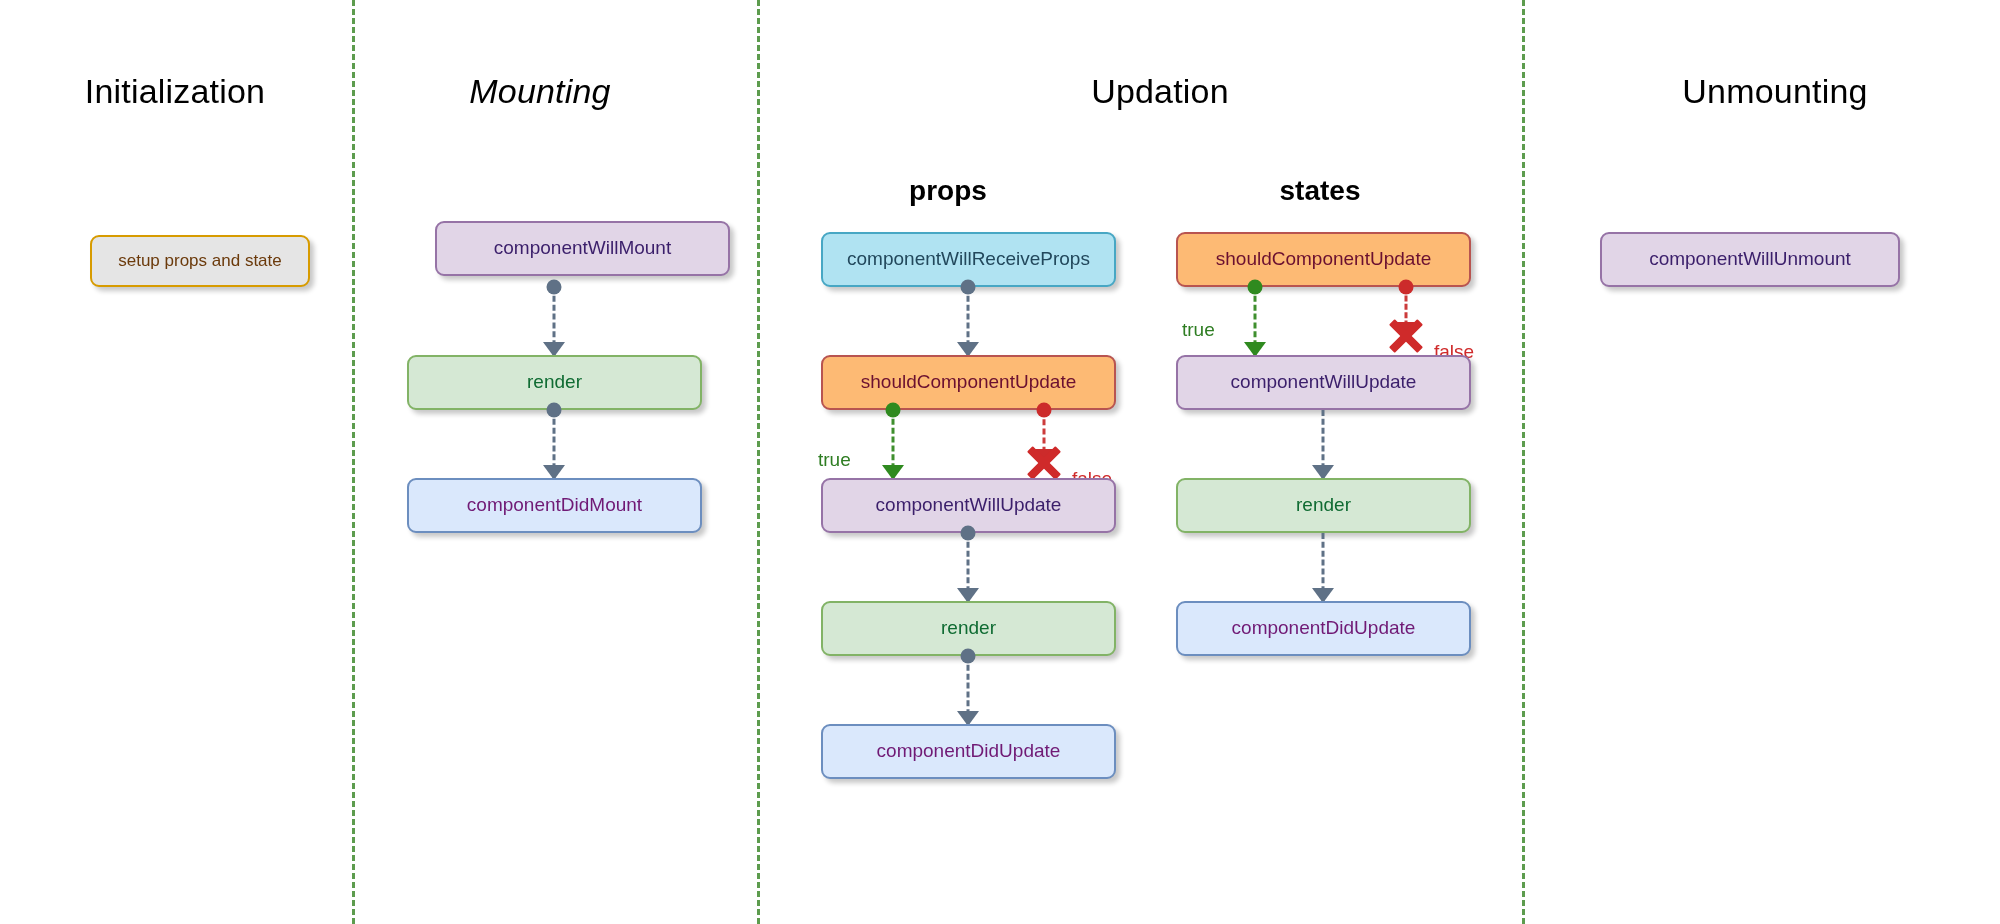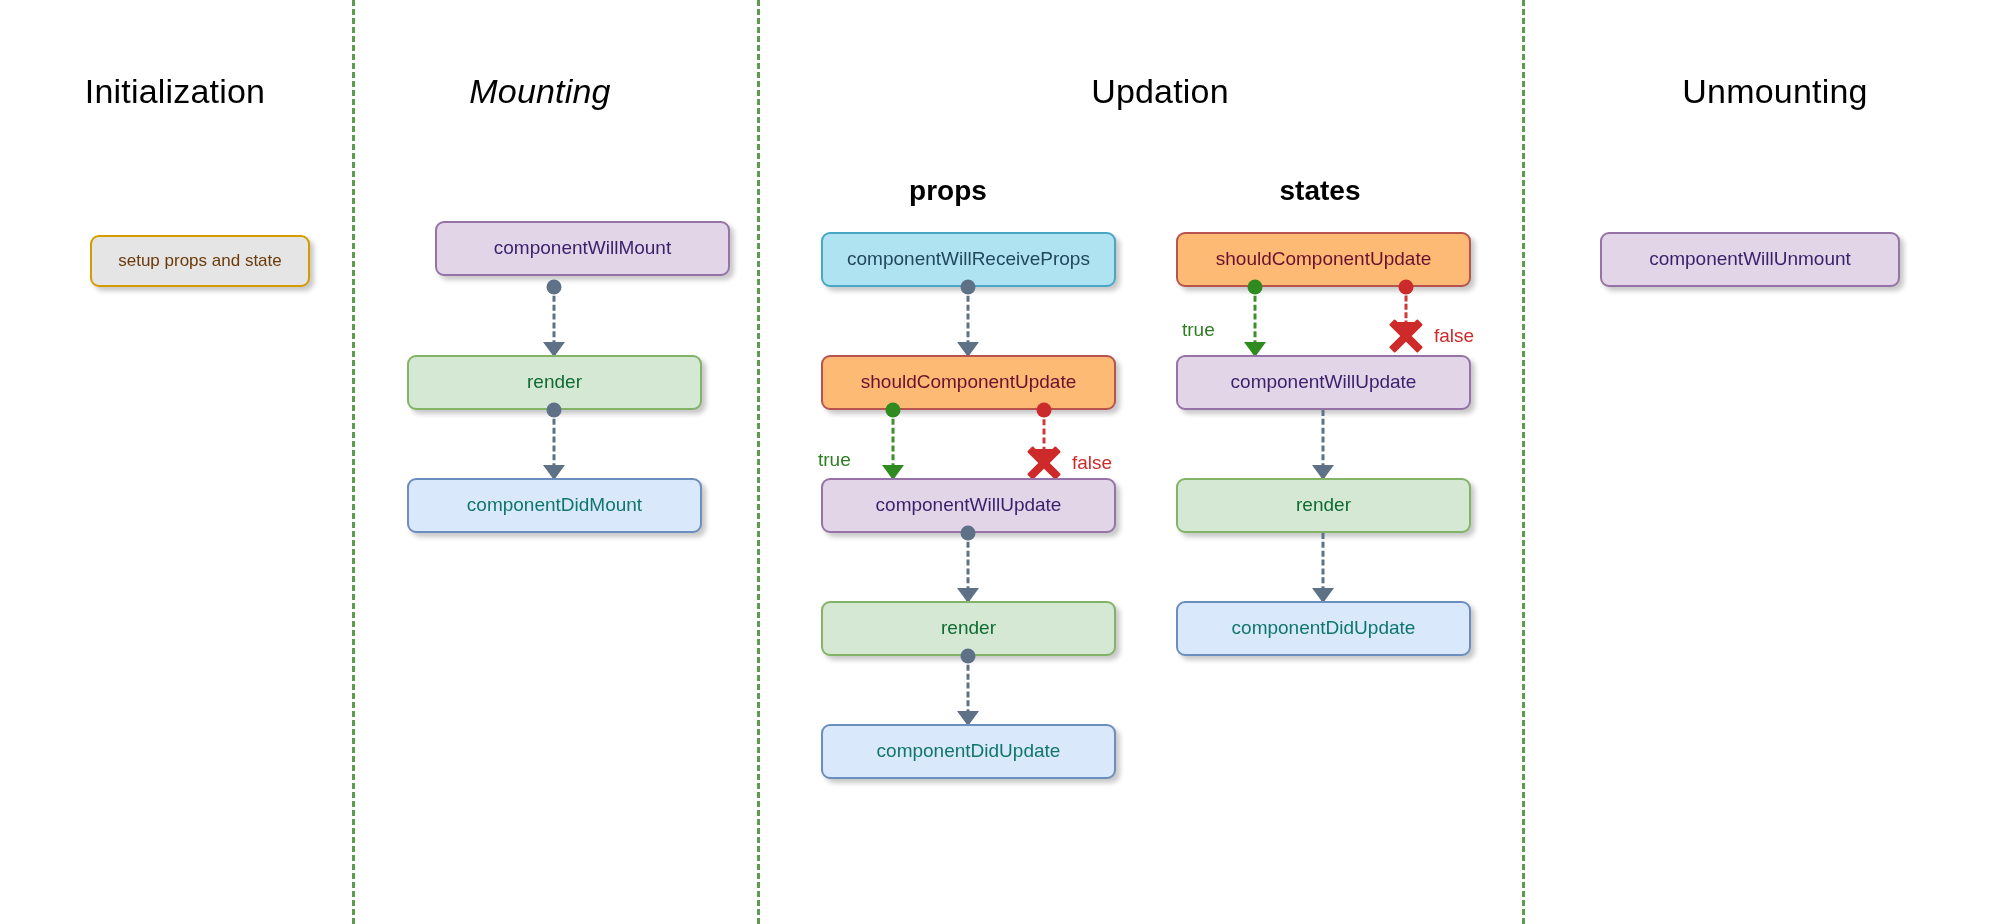--- a/index.html
+++ b/index.html
@@ -45,21 +45,21 @@
     border-radius:9px;
     border-width:2px;border-style:solid;
     font-size:19px;
     text-align:center;
     box-shadow:4px 4px 5px rgba(0,0,0,.22);
     line-height:1.1;
     padding:0 6px;
   }
   .node.purple{background:#e1d5e7;border-color:#9673a6;color:#3b1f6b;}
   .node.green {background:#d5e8d4;border-color:#82b366;color:#0f6b32;}
-  .node.blue  {background:#dae8fc;border-color:#6c8ebf;color:#0f766e;}
+  .node.blue  {background:#dae8fc;border-color:#6c8ebf;color:#701a75;}
   .node.red   {background:#fdba74;border-color:#b85450;color:#6b1030;}
   .node.cyan  {background:#b0e3f2;border-color:#47a7c4;color:#22485c;}
   .node.orange{background:#e5e5e5;border-color:#d79b00;color:#6b3a0b;}
   .node.orange{font-size:17px;}
 
   
   .conn{position:absolute;}
   .conn .line{
     position:absolute;left:50%;top:0;
     transform:translateX(-50%);
@@ -106,21 +106,21 @@
   .xmark i.a{transform:translate(-50%,-50%) rotate(45deg);}
   .xmark i.b{transform:translate(-50%,-50%) rotate(-45deg);}
 
   .branch-label{
     position:absolute;
     font-size:19px;
     white-space:nowrap;
     transform:translateY(-50%);
   }
   .branch-label.t{color:#2e7d22;}
-  .branch-label.f{color:#cf2a2a;}
+  .branch-label.f{color:#cf2a2a;margin-top:16px;}
 </style>
 </head>
 <body>
 
 <div id="stage">
 
   <div class="divider" style="left:352px;"></div>
   <div class="divider" style="left:757px;"></div>
   <div class="divider" style="left:1522px;"></div>
 

